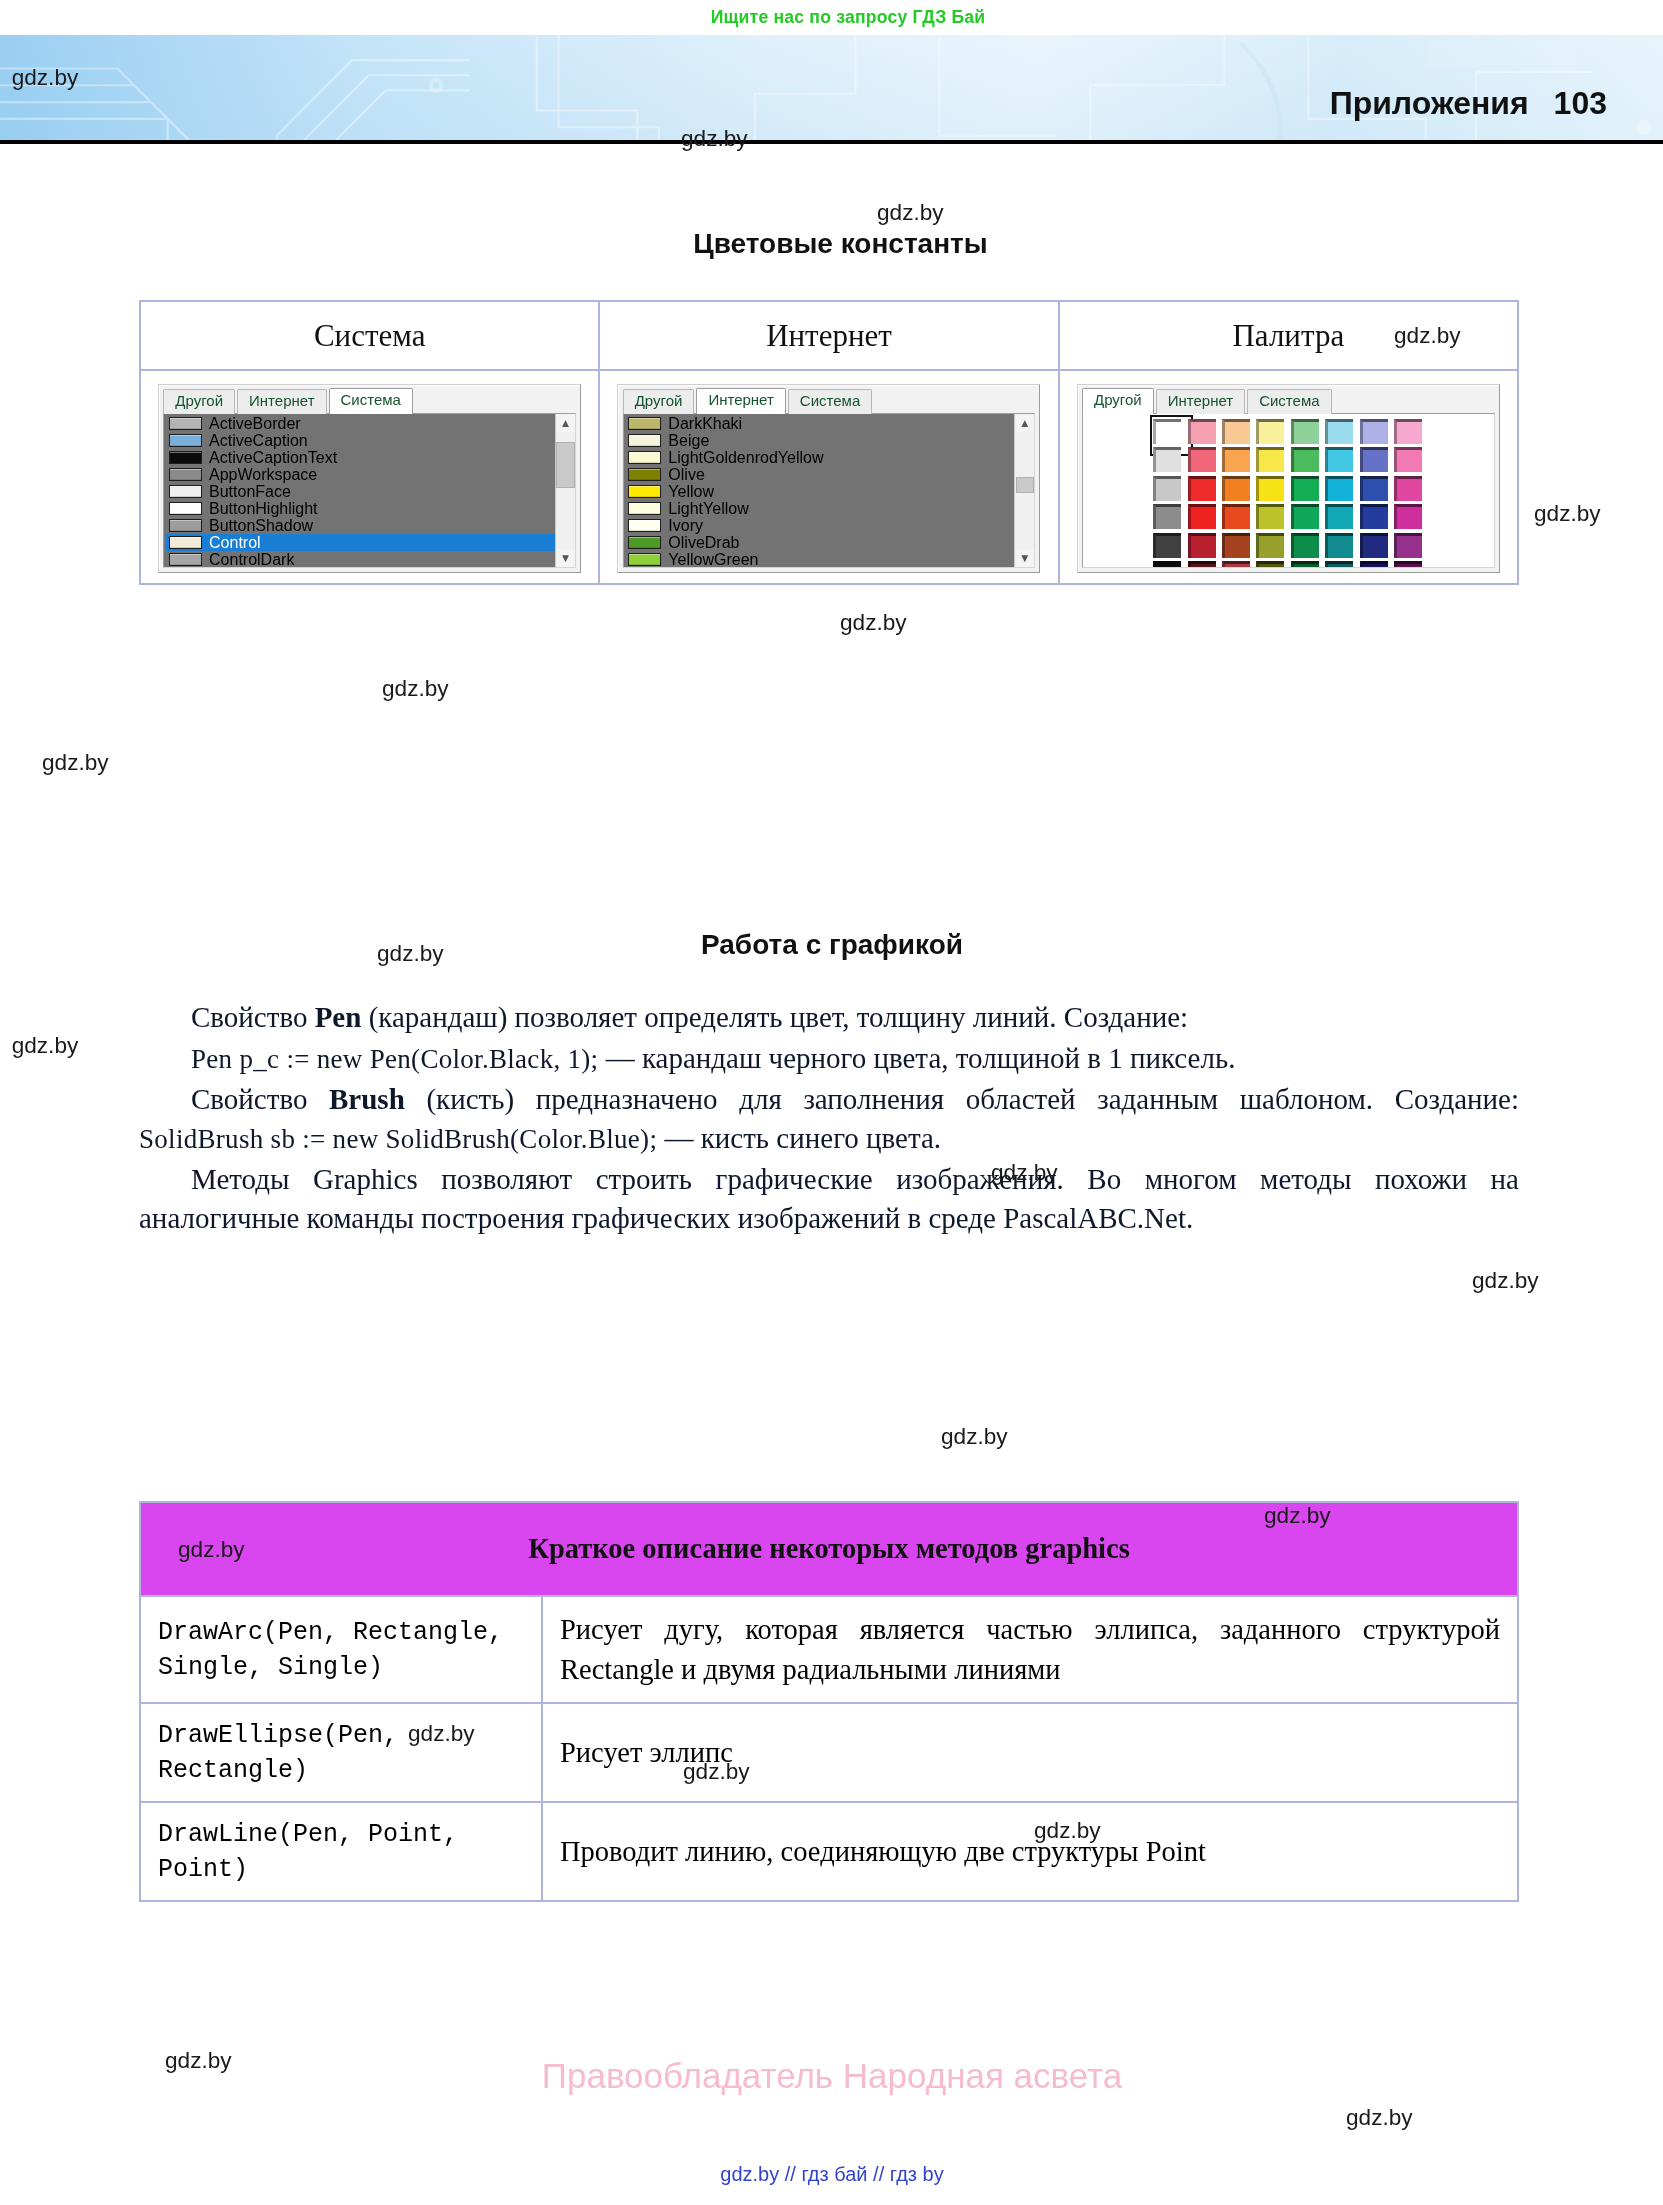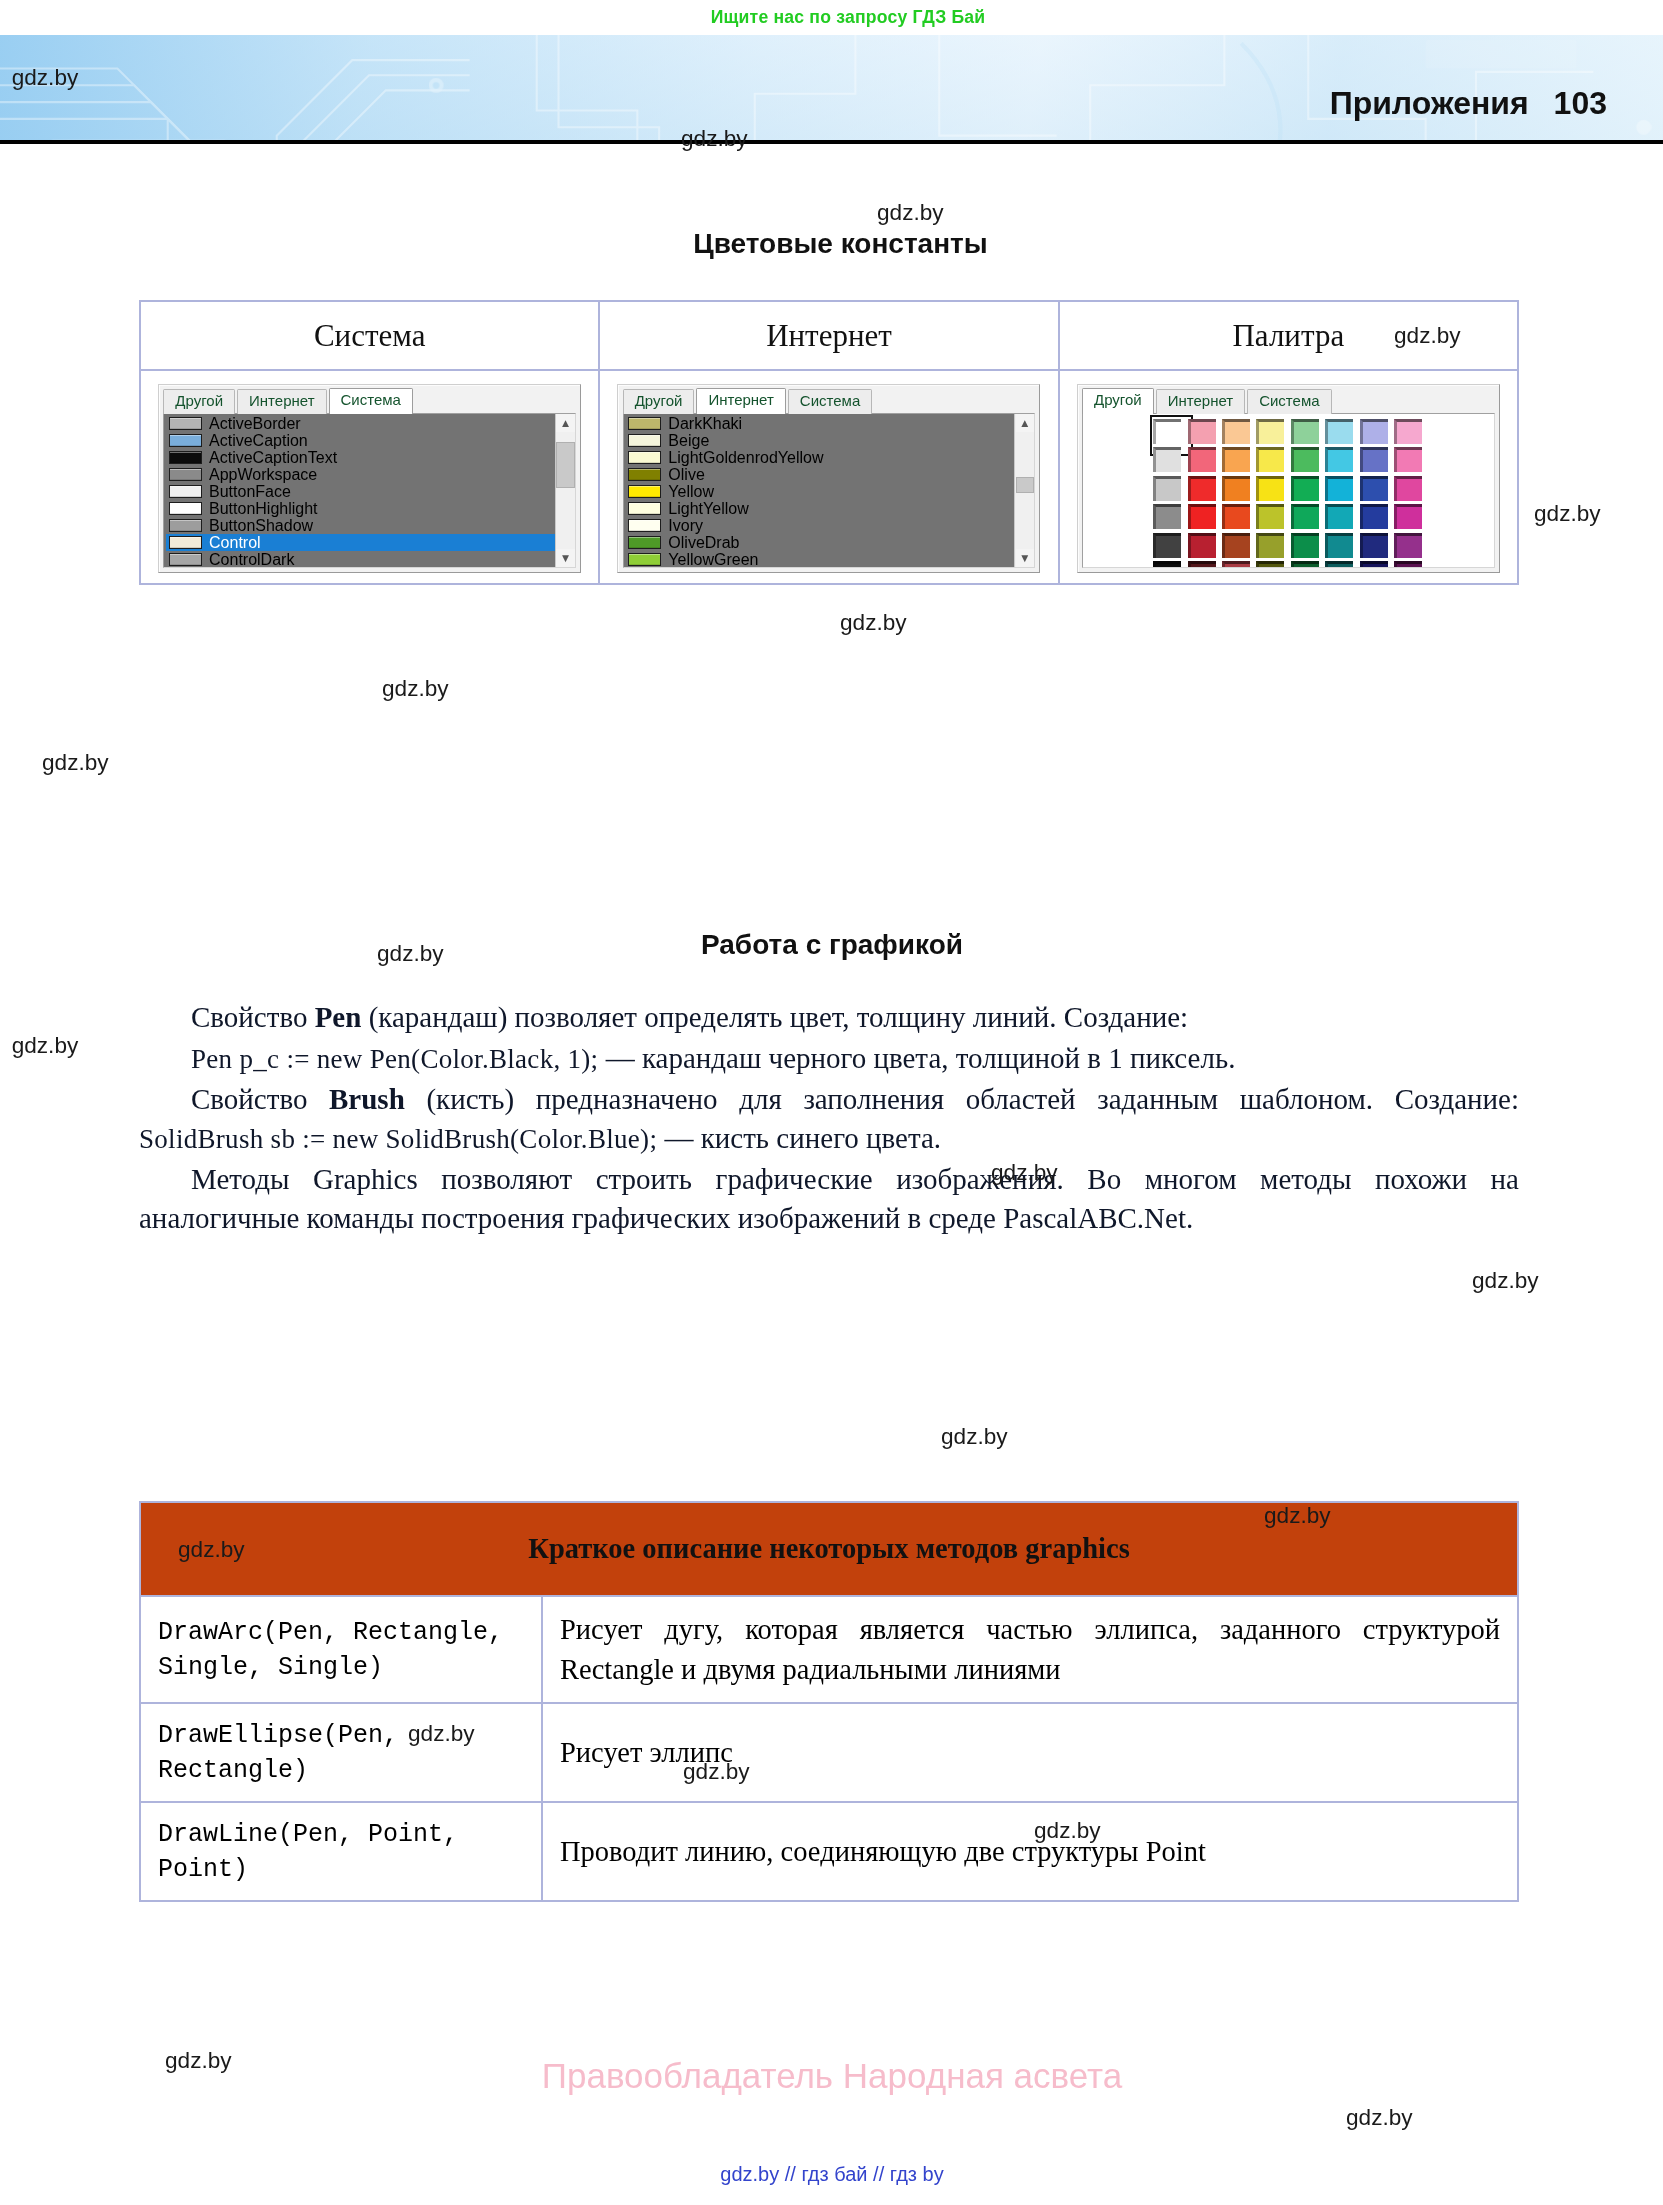--- a/index.html
+++ b/index.html
@@ -187,21 +187,21 @@
     position:absolute; left:139px; width:1380px;
     border:2.5px solid #aeb4dc;
     border-collapse:collapse;
   }
   .m-table td, .m-table th{
     border:2.5px solid #aeb4dc;
     vertical-align:middle;
     padding:13.4px 17px;
   }
   .m-head{
-    background:#c2410c;
+    background:#d946ef;
     text-align:center;
     font-family:"Liberation Serif", serif;
     font-weight:700; font-size:28.5px; color:#111;
     position:relative; height:94px;
   }
   .m-sig{
     width:402px;
     font-family:"Liberation Mono", monospace;
     font-size:25px; line-height:1.4; color:#000;
     vertical-align:middle;

